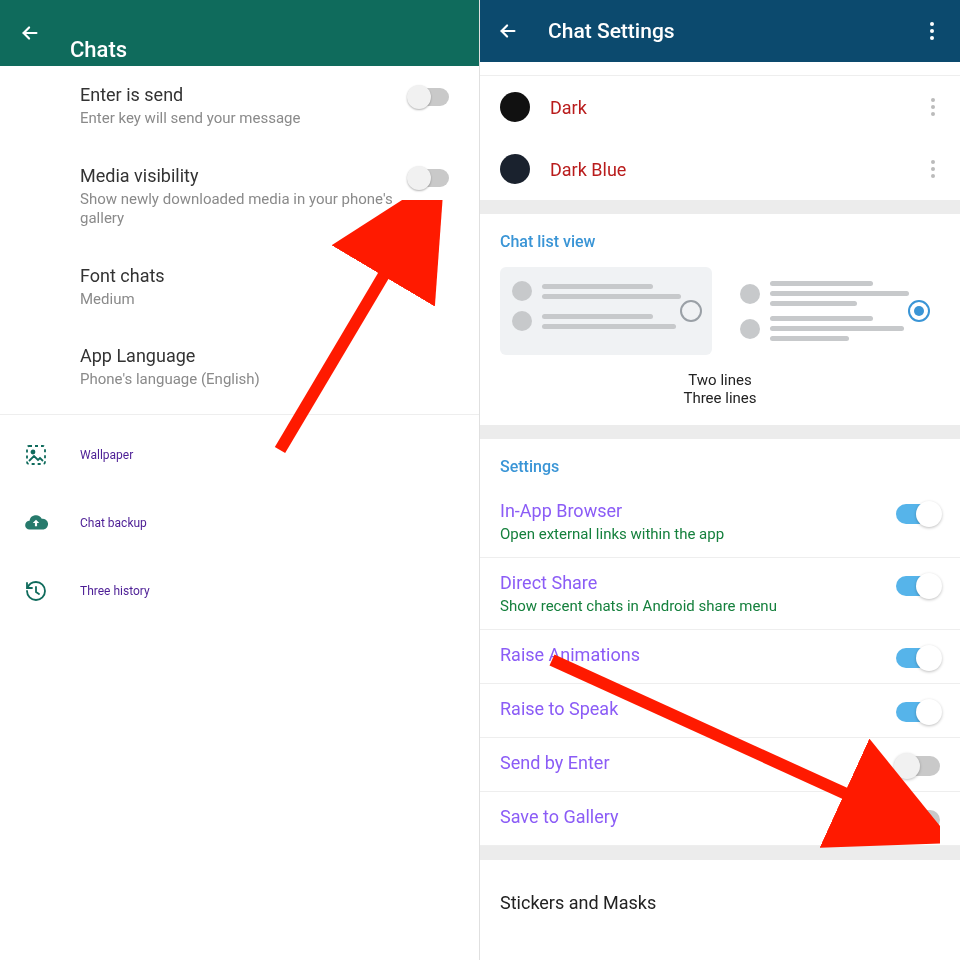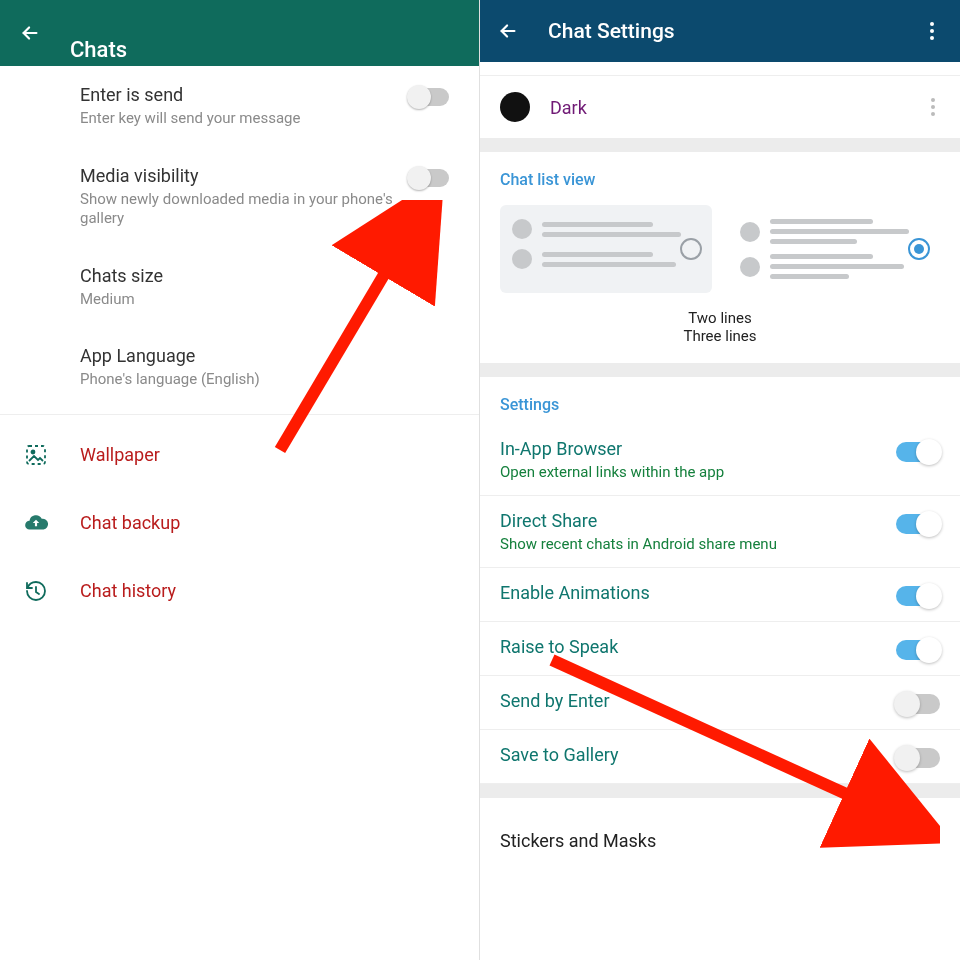--- a/index.html
+++ b/index.html
@@ -11,51 +11,51 @@
   .wa-header .back{width:24px;height:24px;margin-right:28px;display:flex;align-items:center;justify-content:center;}
   .wa-header .title{font-size:22px;font-weight:500;margin-top:32px;}
   .section{padding:0 20px 0 80px;}
   .item{padding:18px 20px 18px 0;position:relative;}
   .item .label{font-size:18px;color:#333;margin-bottom:4px;}
   .item .sub{font-size:15px;color:#8a8a8a;line-height:1.3;}
   .toggle{position:absolute;right:10px;top:22px;width:40px;height:18px;border-radius:9px;background:#c9c9c9;}
   .toggle .knob{position:absolute;left:-2px;top:-3px;width:24px;height:24px;border-radius:50%;background:#f1f1f1;box-shadow:0 1px 2px rgba(0,0,0,.3);}
   .row{display:flex;align-items:center;padding:20px 20px 20px 22px;}
   .row .ic{width:28px;height:28px;margin-right:30px;display:flex;align-items:center;justify-content:center;color:#0f6b5c;}
-  .row .row-label{font-size:18px;color:#b91c1c;}
+  .row .row-label{font-size:12px;color:#4c1d95;}
   .divider-light{height:1px;background:#eee;margin:6px 0;}
   
   .right{width:480px;height:960px;background:#fff;position:relative;}
   .tg-header{height:62px;background:#0c4a6e;color:#fff;display:flex;align-items:center;padding:0 16px;}
   .tg-header .back{width:24px;height:24px;margin-right:28px;display:flex;align-items:center;justify-content:center;}
   .tg-header .title{font-size:21px;font-weight:500;flex:1;}
   .tg-header .more{width:24px;display:flex;flex-direction:column;align-items:center;gap:3px;}
   .tg-header .more span{width:4px;height:4px;border-radius:50%;background:#fff;}
   .theme-row{display:flex;align-items:center;padding:16px 20px;}
   .theme-row .circle{width:30px;height:30px;border-radius:50%;margin-right:20px;}
-  .theme-row .tlabel{font-size:18px;color:#701a75;flex:1;}
+  .theme-row .tlabel{font-size:18px;color:#b91c1c;flex:1;}
   .theme-row .dots{width:14px;display:flex;flex-direction:column;align-items:center;gap:3px;}
   .theme-row .dots span{width:4px;height:4px;border-radius:50%;background:#bbb;}
   .band{height:14px;background:#ececec;}
   .sec-title{font-size:16px;color:#3a95d6;font-weight:500;padding:18px 20px 10px 20px;}
   .view-cards{display:flex;gap:16px;padding:6px 20px 6px 20px;}
   .card{flex:1;padding:14px 12px;border-radius:6px;position:relative;display:flex;flex-direction:column;gap:10px;}
   .card.active{background:#f0f2f4;}
   .card .crow{display:flex;align-items:center;gap:10px;}
   .card .av{width:20px;height:20px;border-radius:50%;background:#c7c9cb;}
   .card .lines{flex:1;display:flex;flex-direction:column;gap:5px;}
   .card .ln{height:5px;background:#c7c9cb;border-radius:3px;}
   .card .radio{position:absolute;right:10px;top:50%;transform:translateY(-50%);width:22px;height:22px;border-radius:50%;border:2px solid #9aa0a6;}
   .card .radio.sel{border-color:#3a95d6;}
   .card .radio.sel::after{content:"";position:absolute;inset:4px;border-radius:50%;background:#3a95d6;}
   .card-caption{display:flex;padding:10px 20px 18px 20px;flex-direction:column;}
   .card-caption span{flex:1;text-align:center;font-size:15px;color:#222;}
   .set-row{padding:14px 20px;border-bottom:1px solid #eee;display:flex;align-items:flex-start;}
   .set-row .txt{flex:1;}
-  .set-row .lbl{font-size:18px;color:#0f766e;margin-bottom:4px;}
+  .set-row .lbl{font-size:18px;color:#8b5cf6;margin-bottom:4px;}
   .set-row .sb{font-size:15px;color:#15803d;}
   .tswitch{width:44px;height:20px;border-radius:10px;background:#56b4ea;position:relative;margin-top:4px;}
   .tswitch .kn{position:absolute;right:-2px;top:-3px;width:26px;height:26px;border-radius:50%;background:#fff;box-shadow:0 1px 3px rgba(0,0,0,.25);}
   .tswitch.off{background:#c9c9c9;}
   .tswitch.off .kn{left:-2px;right:auto;background:#f1f1f1;}
   .simple-row{padding:32px 20px;font-size:18px;color:#222;}
   
   .arrow{position:absolute;pointer-events:none;}
   svg{display:block;}
 </style>
@@ -82,21 +82,21 @@
         </div>
     </div>
     <div class="item">
       <div class="label">Media visibility</div>
       <div class="sub">Show newly downloaded media in your phone's gallery</div>
       <div class="toggle">
           <div class="knob"></div>
         </div>
     </div>
     <div class="item">
-      <div class="label">Chats size</div>
+      <div class="label">Font chats</div>
       <div class="sub">Medium</div>
     </div>
     <div class="item">
       <div class="label">App Language</div>
       <div class="sub">Phone's language (English)</div>
     </div>
   </div>
 
   <div class="divider-light"></div>
 
@@ -120,21 +120,21 @@
     <div class="row-label">Chat backup</div>
   </div>
   <div class="row">
     <div class="ic">
       <svg width="24" height="24" viewBox="0 0 24 24" fill="none" stroke="#0f6b5c" stroke-width="1.8" stroke-linecap="round">
           <path d="M3 12a9 9 0 109-9 9 9 0 00-8.5 6"></path>
           <path d="M3 4v5h5"></path>
           <path d="M12 8v5l3 2"></path>
         </svg>
     </div>
-    <div class="row-label">Chat history</div>
+    <div class="row-label">Three history</div>
   </div>
 
   <svg class="arrow" style="left:260px;top:200px;" width="200" height="260" viewBox="0 0 200 260">
     <defs>
         <marker id="ah1" markerWidth="10" markerHeight="10" refX="6" refY="5" orient="auto">
           <polygon points="0,0 10,5 0,10" fill="#ff1a00"></polygon>
         </marker>
       </defs>
     <line x1="20" y1="250" x2="160" y2="14" stroke="#ff1a00" stroke-width="12" marker-end="url(#ah1)"></line>
   </svg>
@@ -160,20 +160,29 @@
 
   <div class="theme-row">
     <div class="circle" style="background:#111111;"></div>
     <div class="tlabel">Dark</div>
     <div class="dots">
         <span></span>
         <span></span>
         <span></span>
       </div>
   </div>
+  <div class="theme-row">
+    <div class="circle" style="background:#1a222e;"></div>
+    <div class="tlabel">Dark Blue</div>
+    <div class="dots">
+        <span></span>
+        <span></span>
+        <span></span>
+      </div>
+  </div>
 
   <div class="band"></div>
 
   <div class="sec-title">Chat list view</div>
   <div class="view-cards">
     <div class="card active">
       <div class="crow">
           <div class="av"></div>
           <div class="lines">
             <div class="ln" style="width:70%"></div>
@@ -231,21 +240,21 @@
     <div class="txt">
       <div class="lbl">Direct Share</div>
       <div class="sb">Show recent chats in Android share menu</div>
     </div>
     <div class="tswitch">
         <div class="kn"></div>
       </div>
   </div>
   <div class="set-row">
     <div class="txt">
-        <div class="lbl">Enable Animations</div>
+        <div class="lbl">Raise Animations</div>
       </div>
     <div class="tswitch">
         <div class="kn"></div>
       </div>
   </div>
   <div class="set-row">
     <div class="txt">
         <div class="lbl">Raise to Speak</div>
       </div>
     <div class="tswitch">

